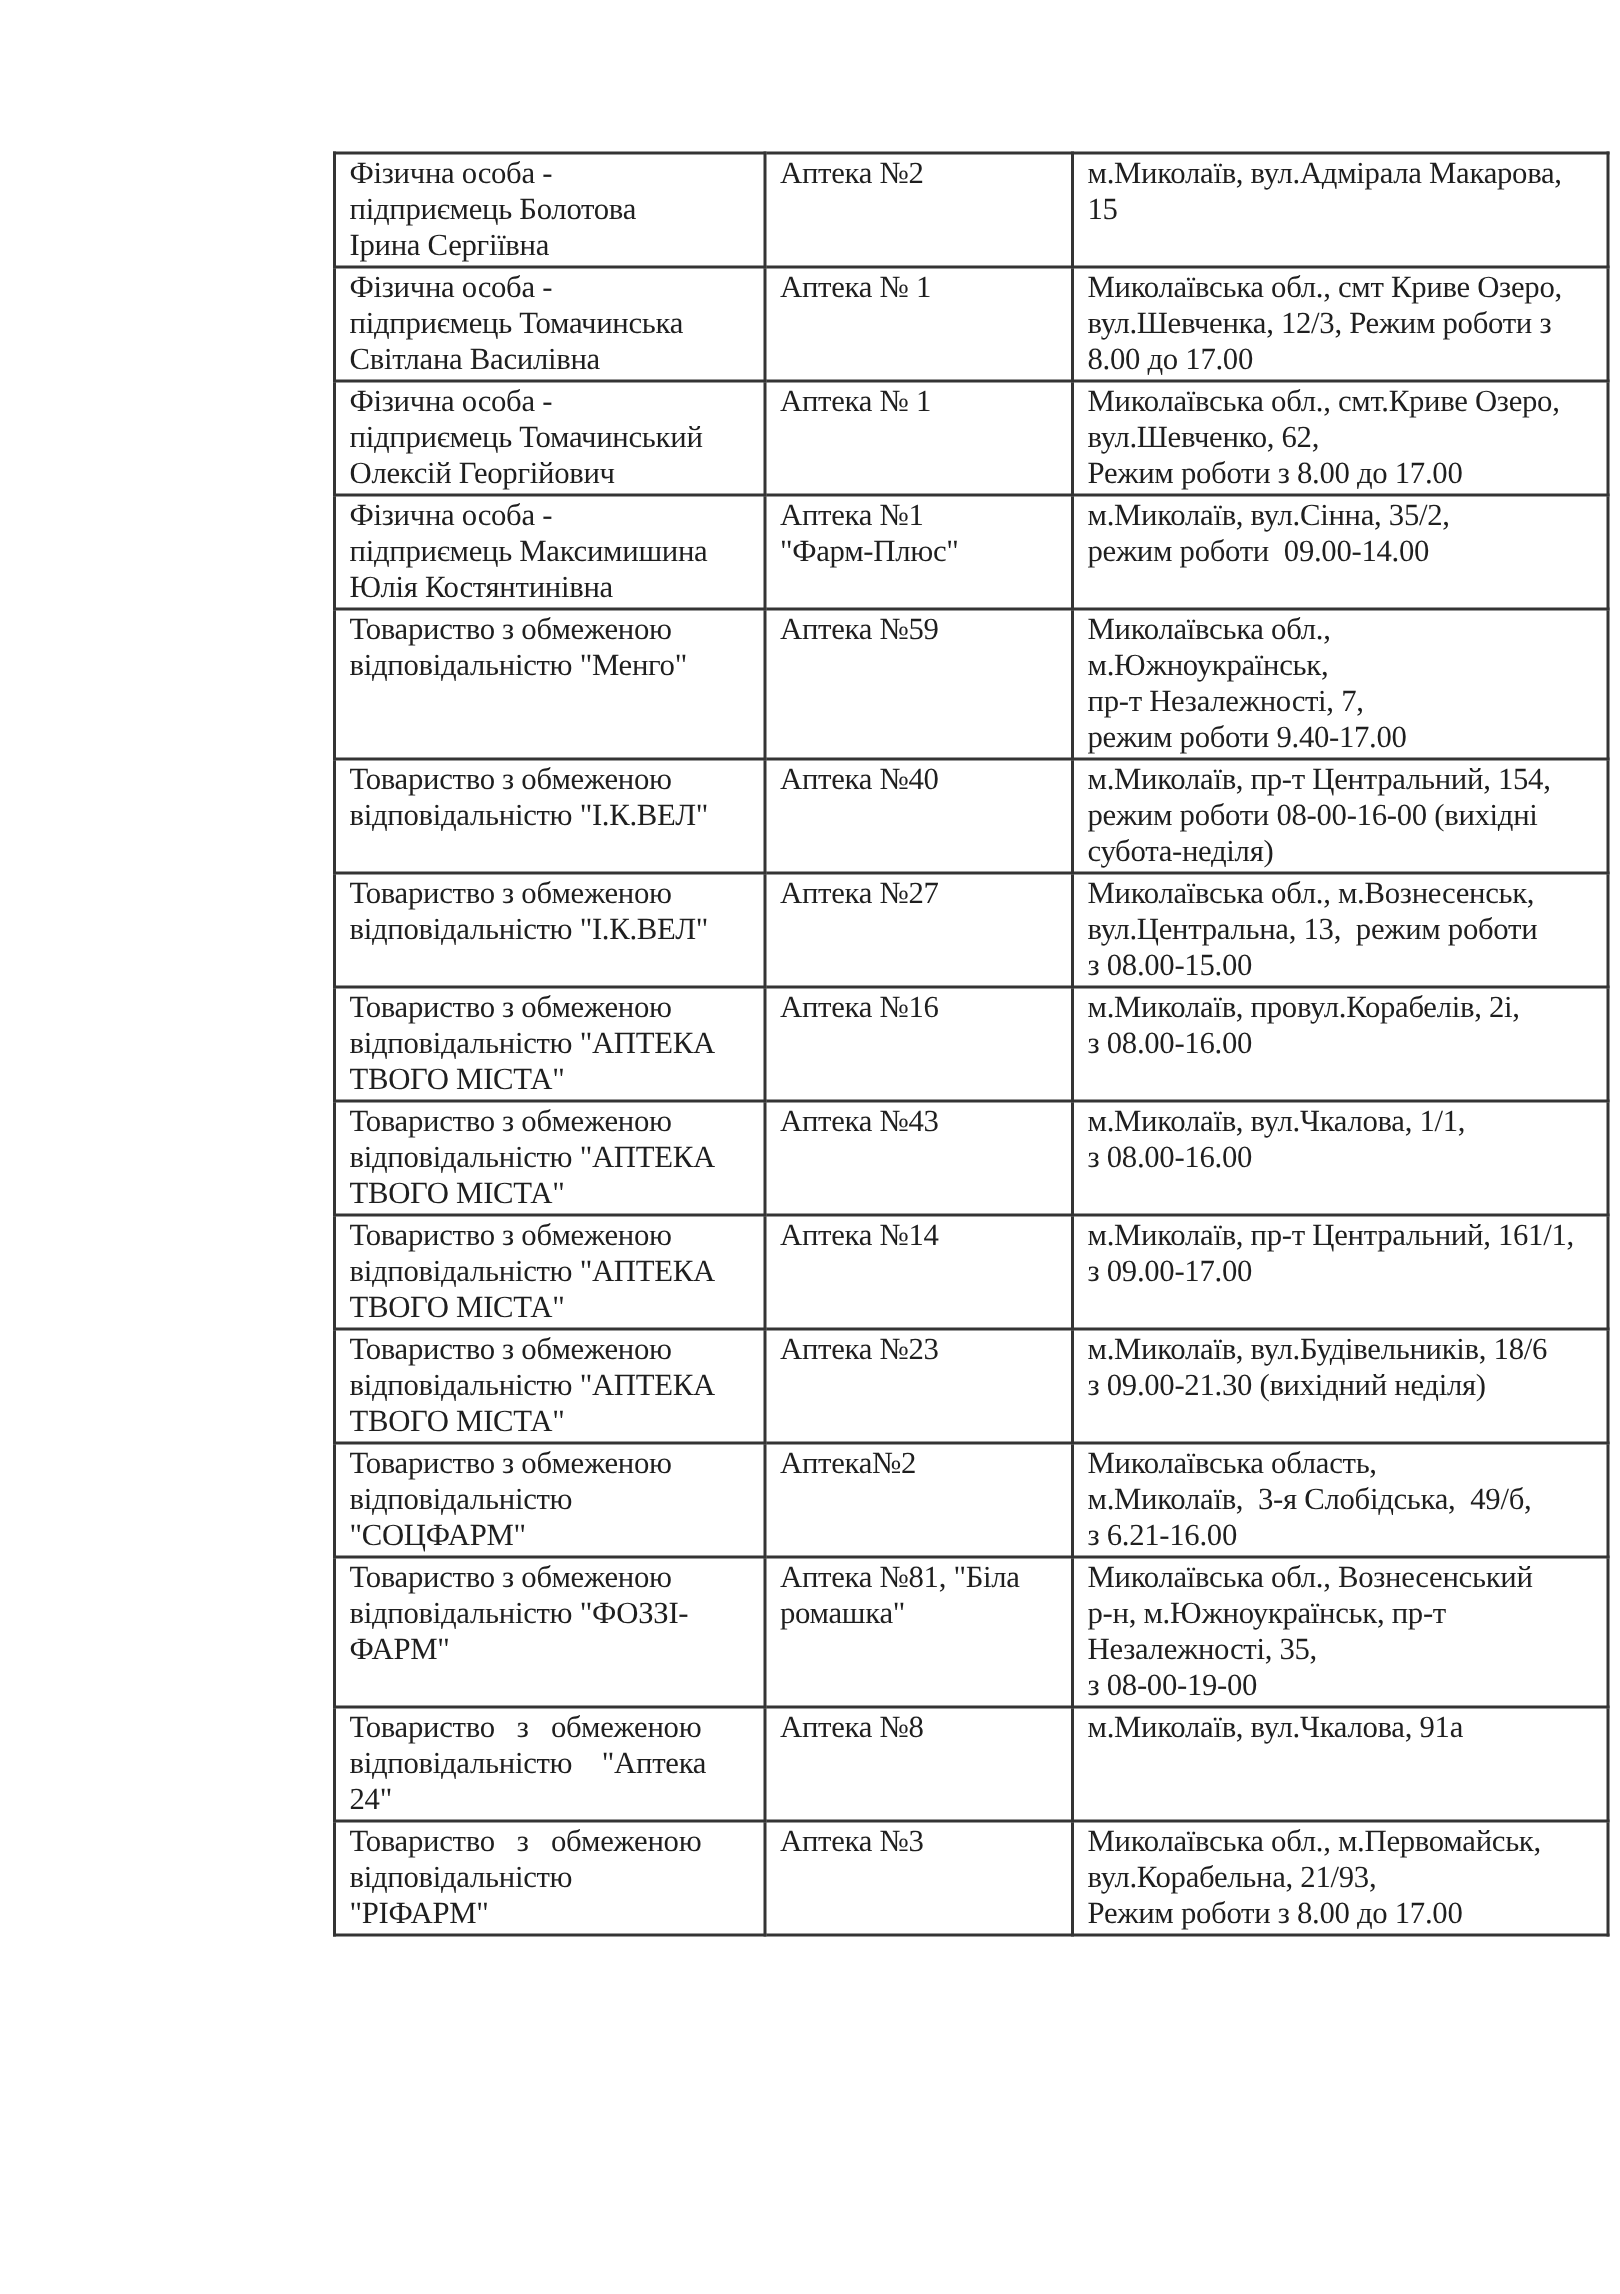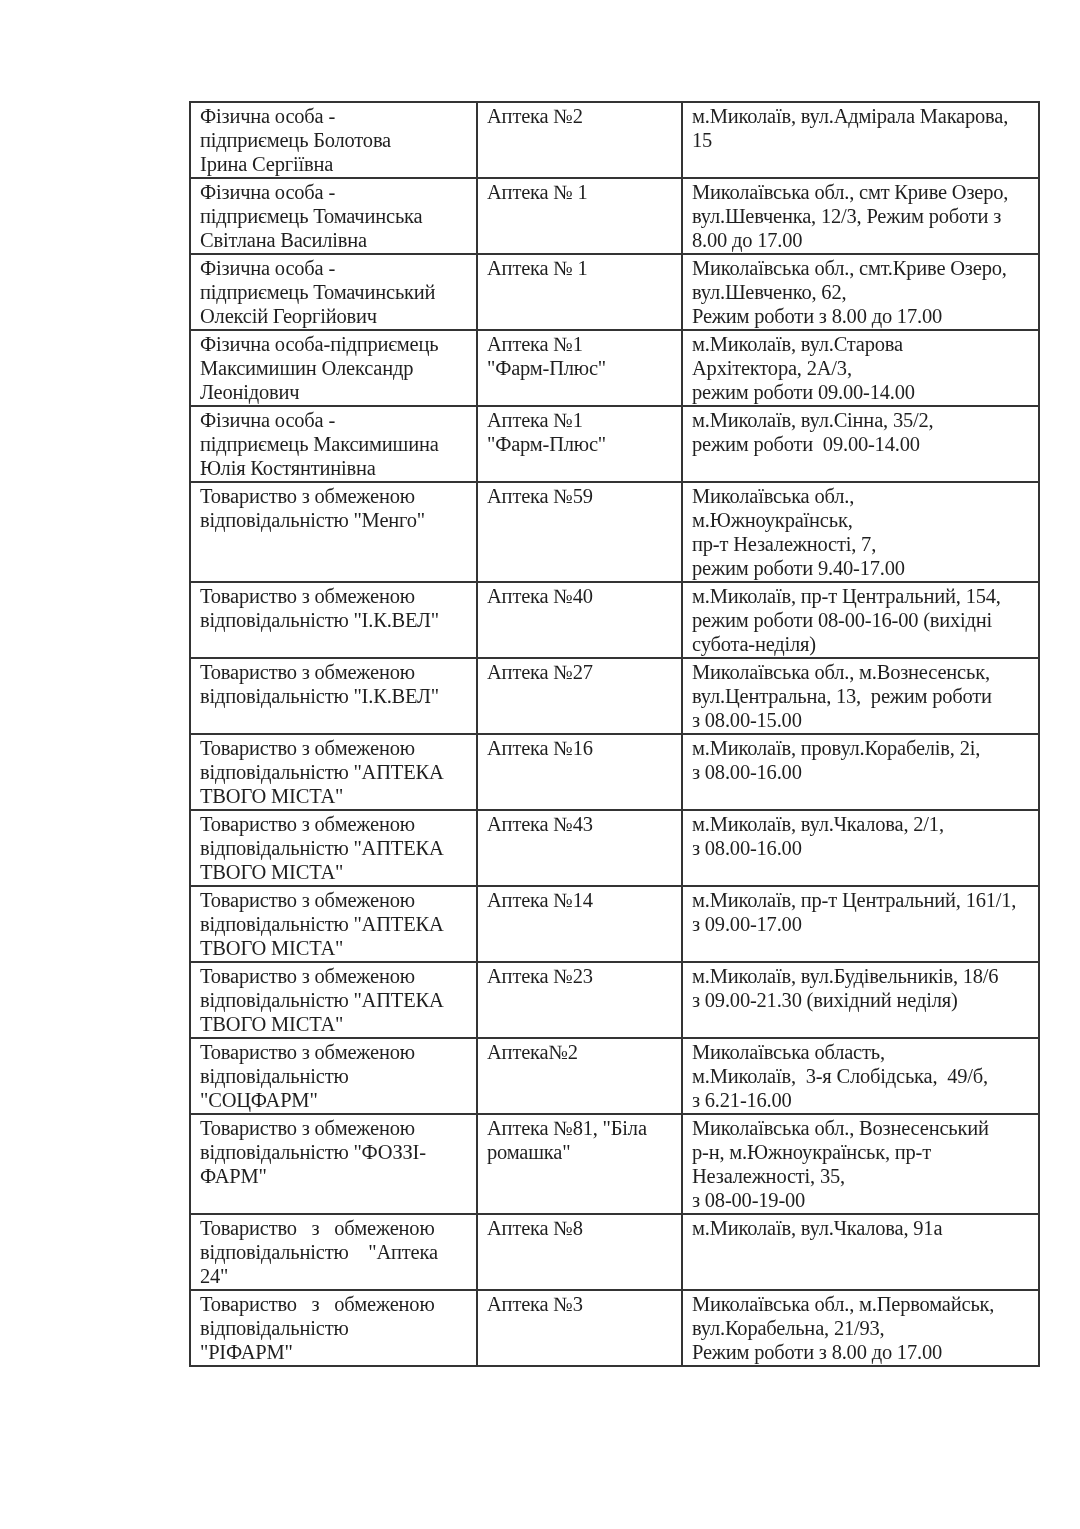--- a/index.html
+++ b/index.html
@@ -27,20 +27,21 @@
     top: 101px;
     width: 851px;
   }
   table.doc-table {
     border-collapse: collapse;
     table-layout: fixed;
     width: 849px;
     font-size: 20.5px;
     line-height: 24px;
     letter-spacing: -0.2px;
+    margin-left: 33px;
   }
   table.doc-table td {
     border: 2px solid #343434;
     vertical-align: top;
     padding: 1px 8px 1px 9px;
     white-space: pre-wrap;
     overflow: hidden;
   }
   col.c-owner   { width: 287px; }
   col.c-pharm   { width: 205px; }
@@ -78,30 +79,20 @@
           <tr>
             <td>Фізична особа -
 підприємець Томачинський
 Олексій Георгійович</td>
             <td>Аптека № 1</td>
             <td>Миколаївська обл., смт.Криве Озеро,
 вул.Шевченко, 62,
 Режим роботи з 8.00 до 17.00</td>
           </tr>
           <tr>
-            <td>Фізична особа-підприємець
-Максимишин Олександр
-Леонідович</td>
-            <td>Аптека №1
-"Фарм-Плюс"</td>
-            <td>м.Миколаїв, вул.Старова
-Архітектора, 2А/3,
-режим роботи 09.00-14.00</td>
-          </tr>
-          <tr>
             <td>Фізична особа -
 підприємець Максимишина
 Юлія Костянтинівна</td>
             <td>Аптека №1
 "Фарм-Плюс"</td>
             <td>м.Миколаїв, вул.Сінна, 35/2,
 режим роботи  09.00-14.00</td>
           </tr>
           <tr>
             <td>Товариство з обмеженою
@@ -134,21 +125,21 @@
 ТВОГО МІСТА"</td>
             <td>Аптека №16</td>
             <td>м.Миколаїв, провул.Корабелів, 2і,
 з 08.00-16.00</td>
           </tr>
           <tr>
             <td>Товариство з обмеженою
 відповідальністю "АПТЕКА
 ТВОГО МІСТА"</td>
             <td>Аптека №43</td>
-            <td>м.Миколаїв, вул.Чкалова, 2/1,
+            <td>м.Миколаїв, вул.Чкалова, 1/1,
 з 08.00-16.00</td>
           </tr>
           <tr>
             <td>Товариство з обмеженою
 відповідальністю "АПТЕКА
 ТВОГО МІСТА"</td>
             <td>Аптека №14</td>
             <td>м.Миколаїв, пр-т Центральний, 161/1,
 з 09.00-17.00</td>
           </tr>

